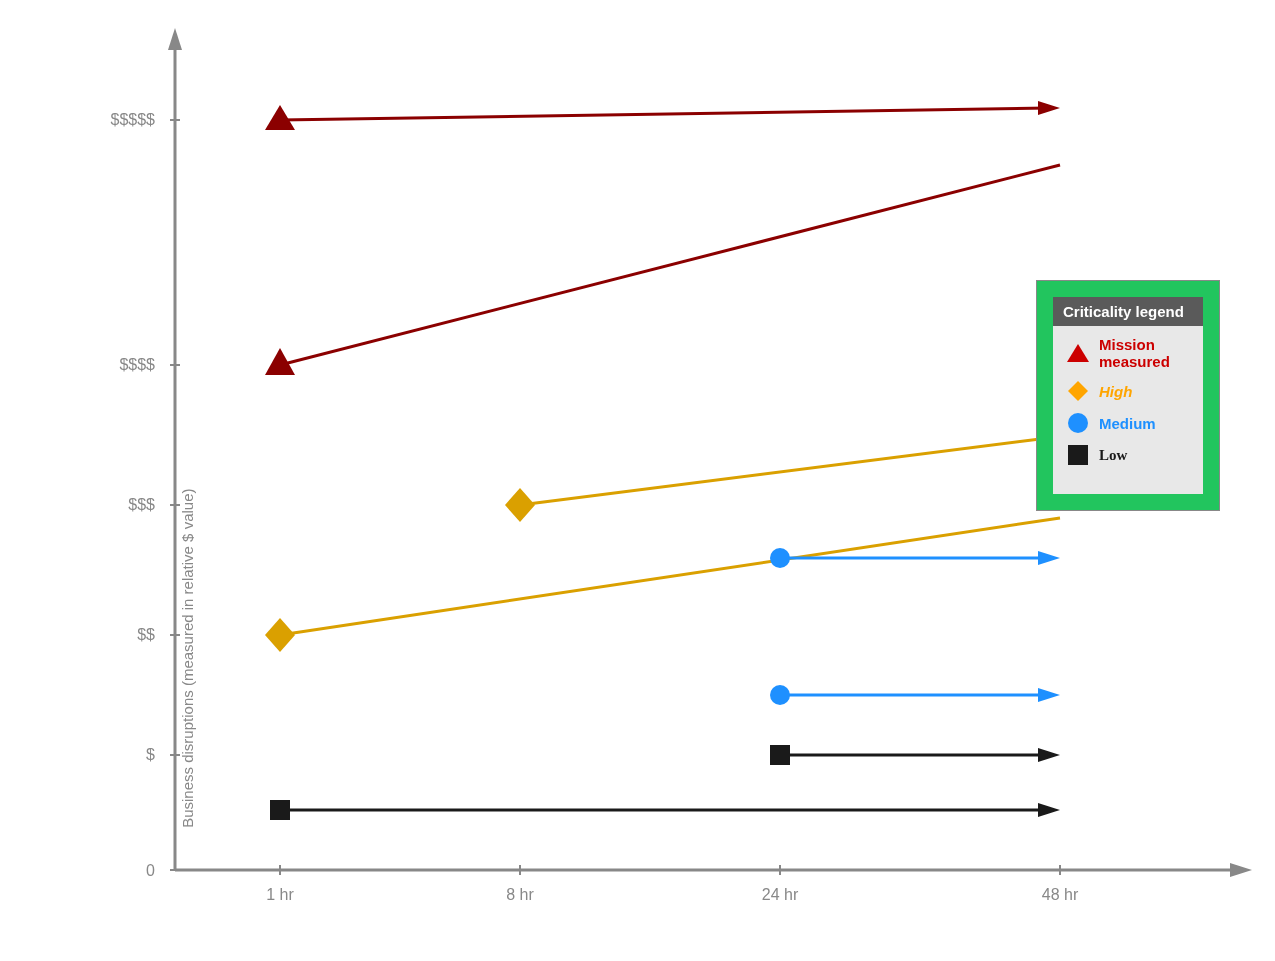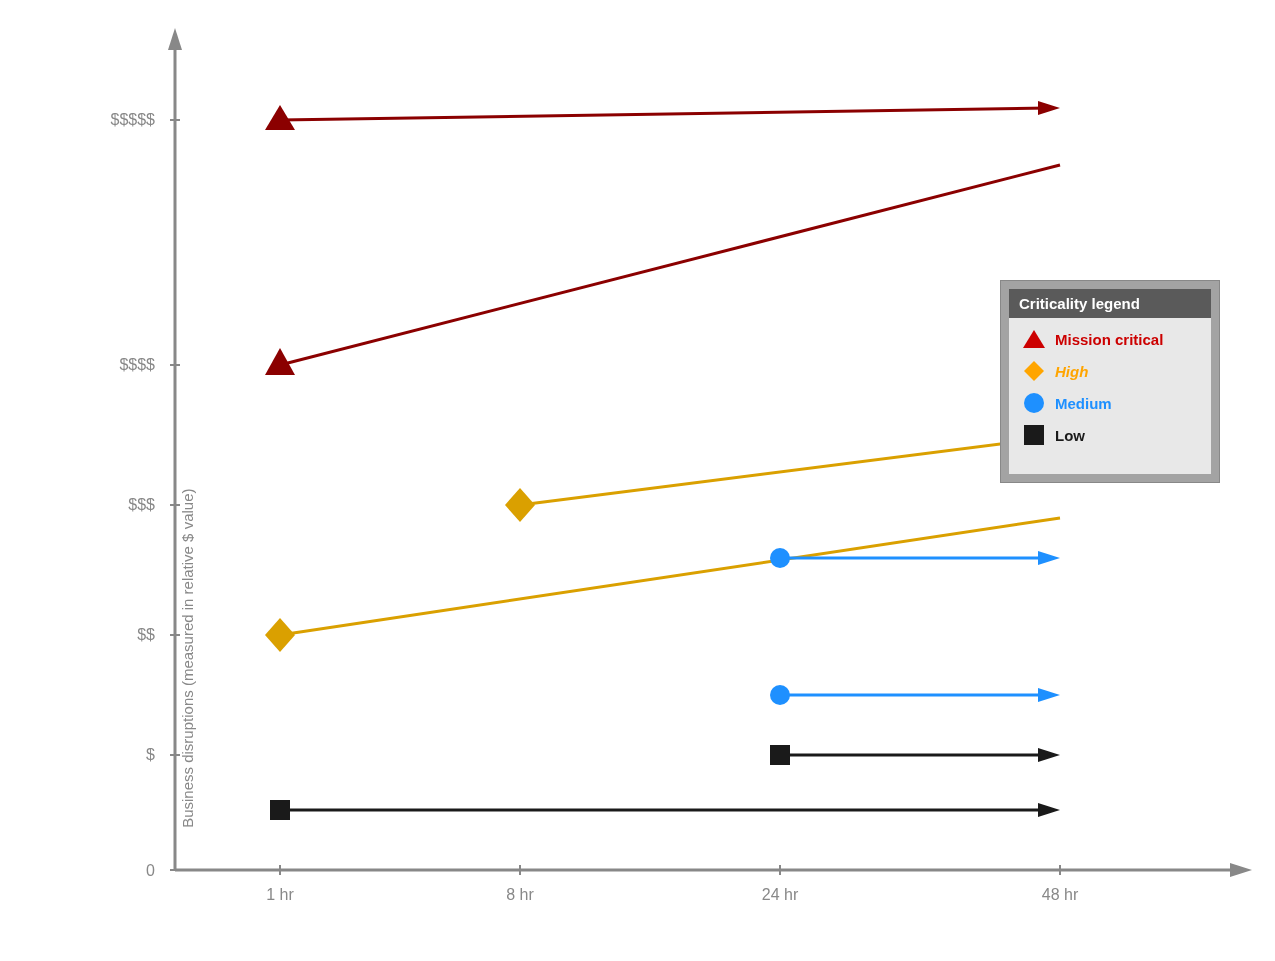--- a/index.html
+++ b/index.html
@@ -19,45 +19,45 @@
     svg.main-chart {
       position: absolute;
       top: 0; left: 0;
       width: 1275px;
       height: 961px;
     }
     .legend-box {
       position: absolute;
       top: 280px;
       right: 55px;
-      width: 220px;
-      background: #a3a3a3;
+      width: 184px;
+      background: #22c55e;
       border: 1px solid #888;
-      padding: 8px;
+      padding: 16px;
     }
     .legend-title {
       background: #5a5a5a;
       color: #fff;
       font-size: 15px;
       font-weight: 600;
       padding: 6px 10px;
       display: block;
     }
     .legend-body {
       background: #e8e8e8;
       padding: 10px 14px;
     }
     .legend-item {
       display: flex;
       align-items: center;
       margin-bottom: 10px;
       font-size: 15px;
       font-weight: 600;
     }
-    .legend-item:last-child { margin-bottom: 18px; }
+    .legend-item:last-child { margin-bottom: 18px; font-family: Liberation Serif, serif; }
     .legend-icon {
       width: 22px;
       height: 22px;
       margin-right: 10px;
       display: flex;
       align-items: center;
       justify-content: center;
       flex-shrink: 0;
     }
     .y-axis-label {
@@ -170,21 +170,21 @@
   <div class="legend-box">
     <span class="legend-title">Criticality legend</span>
     <div class="legend-body">
 
       <div class="legend-item">
         <div class="legend-icon">
           <svg width="22" height="22" viewBox="0 0 22 22">
             <polygon points="11,2 0,20 22,20" fill="#CC0000"></polygon>
           </svg>
         </div>
-        <span style="color:#CC0000;">Mission critical</span>
+        <span style="color:#CC0000;">Mission measured</span>
       </div>
 
       <div class="legend-item">
         <div class="legend-icon">
           <svg width="22" height="22" viewBox="0 0 22 22">
             <polygon points="11,1 21,11 11,21 1,11" fill="#FFA500"></polygon>
           </svg>
         </div>
         <span style="color:#FFA500;font-style:italic;">High</span>
       </div>

